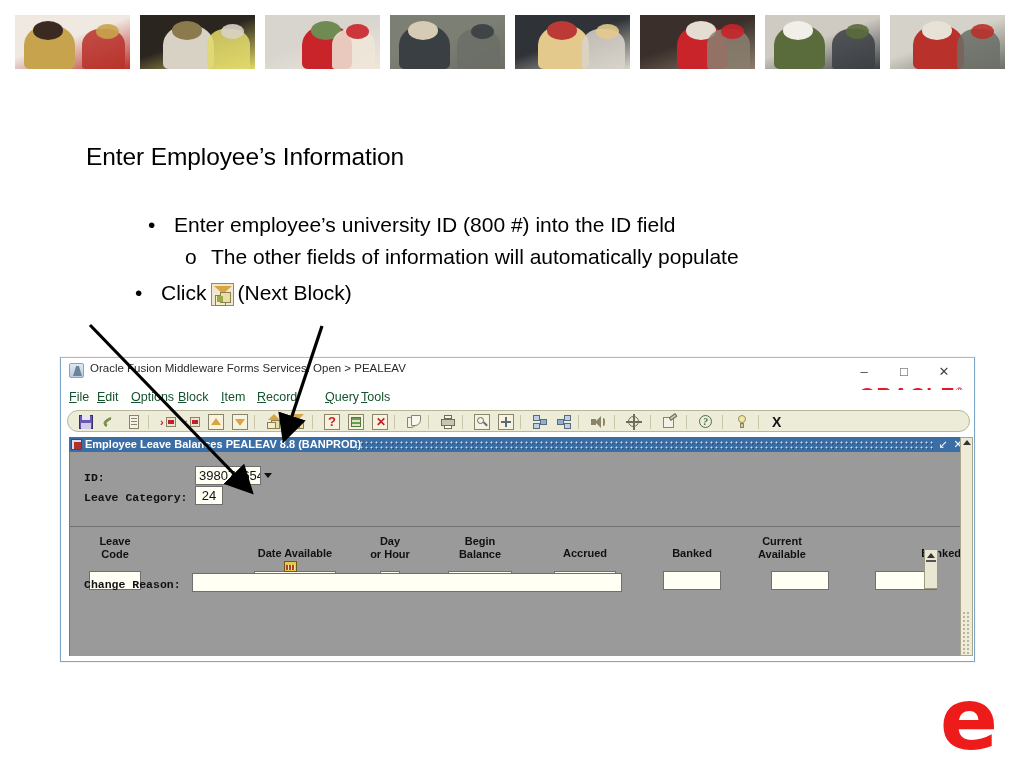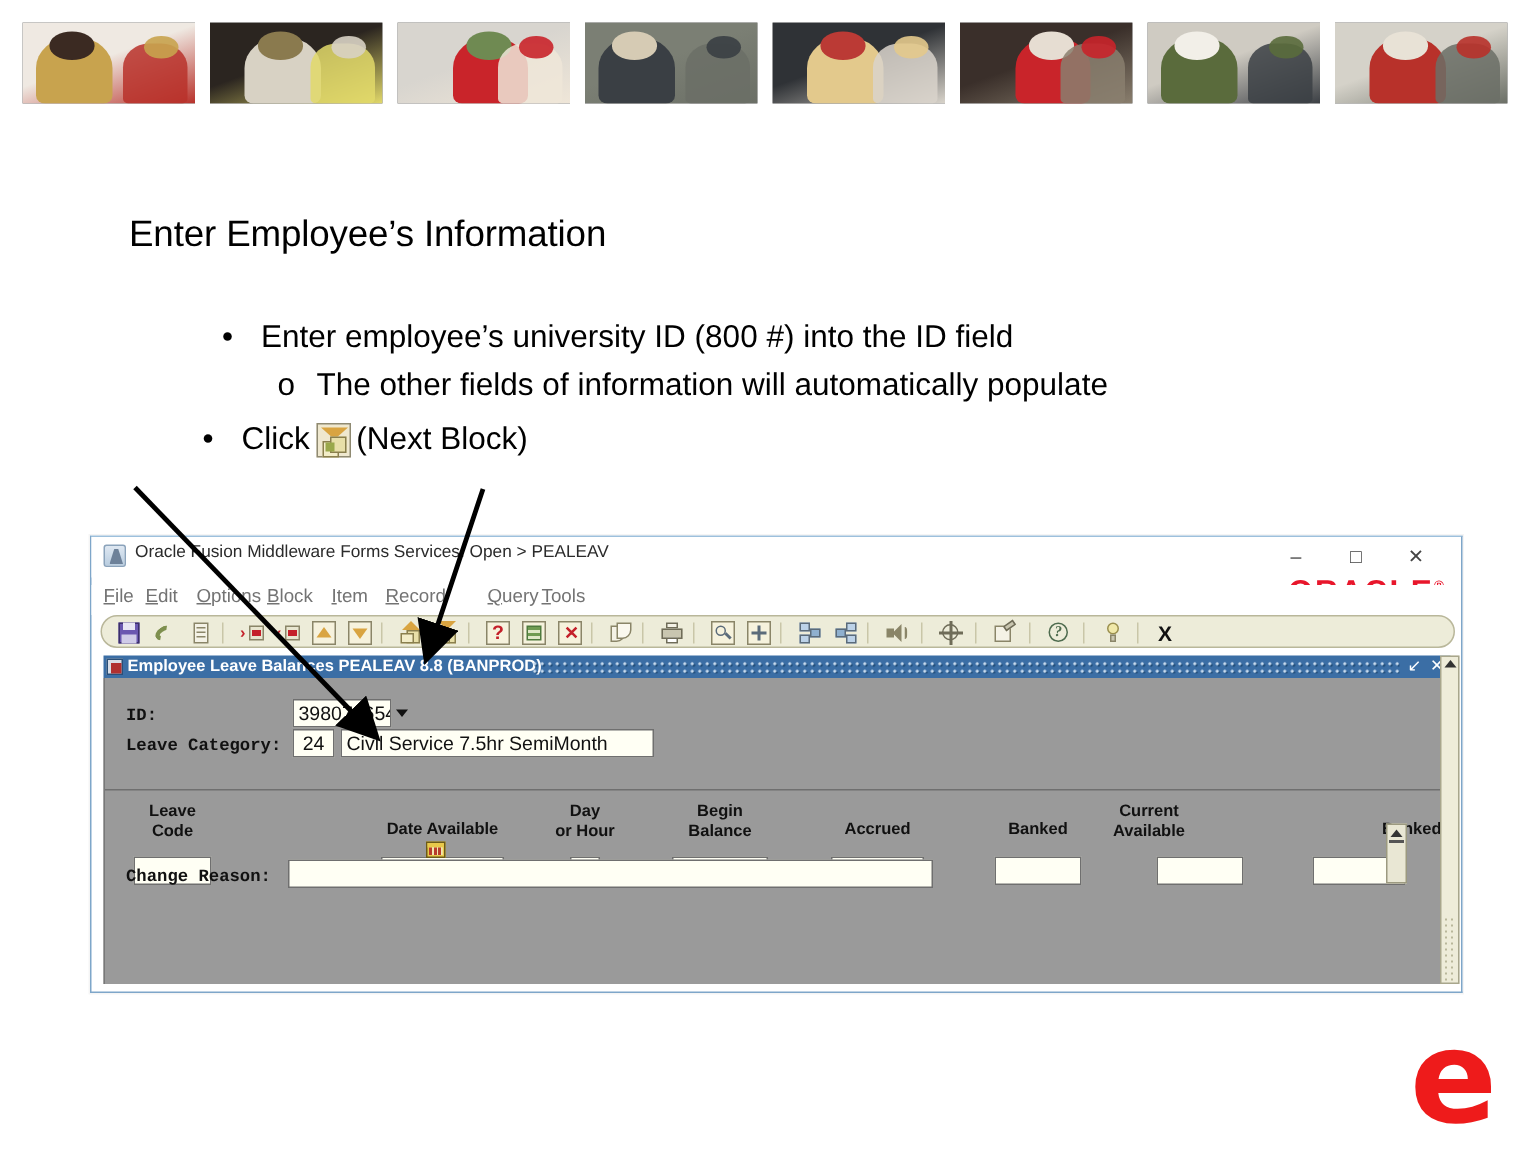--- a/index.html
+++ b/index.html
@@ -72,21 +72,21 @@
   .wbtn i { position:absolute; left:50%; top:50%; transform:translate(-50%,-50%); font-style:normal;
             font-size:13px; color:#444; font-family:"Liberation Sans", sans-serif; line-height:1; }
   #oracle-logo {
     position:absolute; right:10px; top:25px; font-size:21px; font-weight:bold;
     color:#e8162b; letter-spacing:1.4px; font-family:"Liberation Sans", sans-serif;
   }
   #oracle-logo sup { font-size:9px; vertical-align:super; }
 
   #menubar { position:absolute; left:0; top:32px; width:100%; height:20px; background:#fff; }
   .menu-item {
-    position:absolute; top:0; font-size:12.5px; color:#737373;
+    position:absolute; top:0; font-size:12.5px; color:#14532d;
     font-family:"Liberation Sans", sans-serif; white-space:nowrap;
   }
   .menu-item u { text-decoration:underline; }
 
   #toolbar {
     position:absolute; left:6px; top:52px; width:903px; height:22px;
     background:#edecd9; border:1px solid #b9b79a; border-radius:11px;
   }
   .tb { position:absolute; top:3px; width:16px; height:16px; }
   .tb-sep { position:absolute; top:4px; width:1px; height:14px; background:#c9c6a8; }
@@ -423,38 +423,37 @@
   </div>
 
   <div id="form-body">
 
     <div class="flabel" style="left:14px; top:19px;">ID:</div>
     <div class="finput" id="id-field" style="left:125px; top:14px; width:66px; height:19px;">398070654</div>
     <div id="id-combo-arrow" style="left:194px; top:21px;"></div>
 
     <div class="flabel" style="left:14px; top:39px;">Leave Category:</div>
     <div class="finput ctr" id="lc-code" style="left:125px; top:34px; width:28px; height:19px;">24</div>
-    <div class="finput" id="lc-desc" style="left:157px; top:34px; width:209px; height:19px;">Civil Service 7.5hr SemiMonth</div>
 
     <div style="position:absolute; left:0; top:74px; width:100%; height:1px; background:#6f6f6f;"></div>
 
     <div id="grid">
         <div class="colhdr" style="left: -10px; width: 110px; top: 83px;"><span>Leave</span><br><span>Code</span></div>
         <div class="finput" style="left: 19px; top: 119px; width: 52px; height: 19px;"></div>
         <div class="colhdr" style="left: 170px; width: 110px; top: 95px;"><span>Date Available</span></div>
         <div class="finput" style="left: 184px; top: 119px; width: 82px; height: 19px;"></div>
         <div class="colhdr" style="left: 265px; width: 110px; top: 83px;"><span>Day</span><br><span>or Hour</span></div>
         <div class="finput" style="left: 310px; top: 119px; width: 20px; height: 19px;"></div>
         <div class="colhdr" style="left: 355px; width: 110px; top: 83px;"><span>Begin</span><br><span>Balance</span></div>
         <div class="finput" style="left: 378px; top: 119px; width: 64px; height: 19px;"></div>
         <div class="colhdr" style="left: 460px; width: 110px; top: 95px;"><span>Accrued</span></div>
         <div class="finput" style="left: 484px; top: 119px; width: 62px; height: 19px;"></div>
         <div class="colhdr" style="left: 567px; width: 110px; top: 95px;"><span>Banked</span></div>
         <div class="finput" style="left: 593px; top: 119px; width: 58px; height: 19px;"></div>
-        <div class="colhdr" style="left: 641px; width: 110px; top: 83px;"><span>Current</span><br><span>Available</span></div>
+        <div class="colhdr" style="left: 657px; width: 110px; top: 83px;"><span>Current</span><br><span>Available</span></div>
         <div class="finput" style="left: 701px; top: 119px; width: 58px; height: 19px;"></div>
         <div class="colhdr" style="left: 781px; width: 110px; top: 95px; text-align: right;"><span>Banked</span></div>
         <div class="finput" style="left: 805px; top: 119px; width: 62px; height: 19px;"></div>
       </div>
 
     <div id="cal-icon" style="left:214px; top:109px;">
         <div class="top"></div>
         <div class="bars"></div>
       </div>
 

